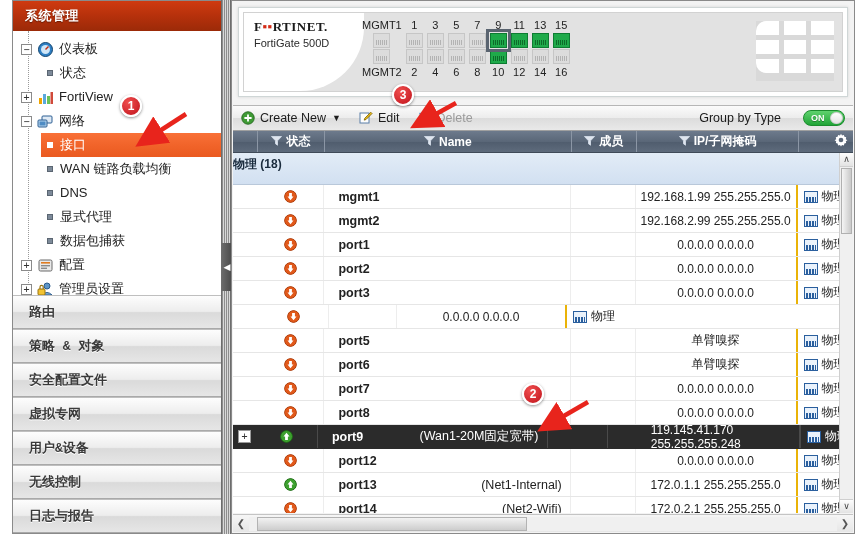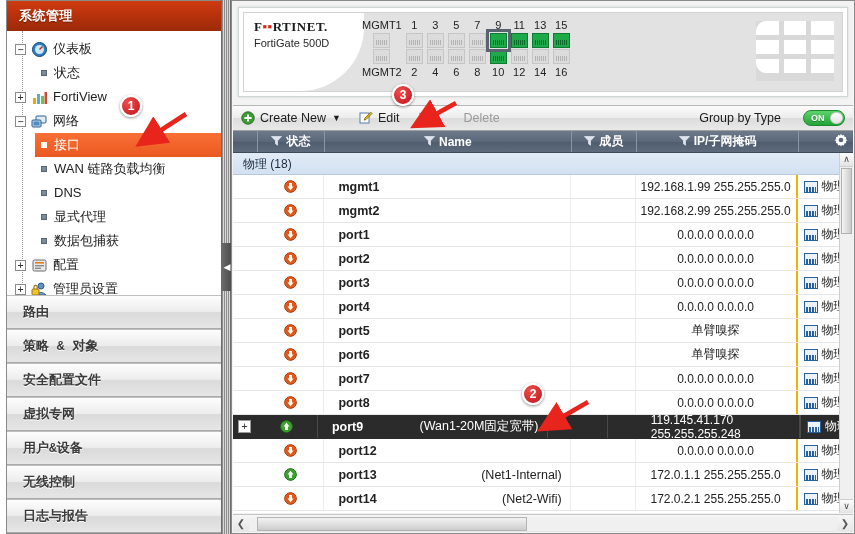--- a/index.html
+++ b/index.html
@@ -9,21 +9,21 @@
     overflow: hidden;
     background: #ffffff;
     font-family: "Liberation Sans", "DejaVu Sans", sans-serif;
     font-size: 12px;
     color: #222;
   }
   #app { position: relative; width: 855px; height: 534px; background:#fff; }
 
   
   #sidebar {
-    position: absolute; left: 6px; top: 0; width: 222px; height: 534px;
+    position: absolute; left: 12px; top: 0; width: 222px; height: 534px;
     background: #ffffff;
     border: 1px solid #8a8a8a;
     border-right: none;
     overflow: hidden;
   }
   #sidebar-header {
     height: 30px; line-height: 30px;
     background: linear-gradient(180deg,#cf3a10 0%, #b3300b 55%, #9b2a08 100%);
     color: #fff; font-weight: bold; font-size: 13px;
     padding-left: 12px;
@@ -147,21 +147,21 @@
 
   
   #toolbar {
     position:absolute; left: 1px; right: 1px; top: 104px; height: 26px;
     background: linear-gradient(180deg,#fbfbfb 0%, #ececec 50%, #dcdcdc 51%, #e9e9e9 100%);
     border-top: 1px solid #b6b6b6; border-bottom: 1px solid #9f9f9f;
     display:flex; align-items:center; padding: 0 8px;
     font-size: 12.5px;
   }
   .tbtn { display:flex; align-items:center; margin-right: 18px; color:#1d1d1d; }
-  .tbtn.disabled { color:#9a9a9a;gap:27px; }
+  .tbtn.disabled { color:#9a9a9a; }
   .tbtn .ti { margin-right: 5px; display:inline-flex; }
   .caret { margin-left: 6px; font-size: 9px; }
   #grouptype { margin-left:auto; display:flex; align-items:center;gap:15px; }
   #grouptype .lbl { font-size: 12.5px; color:#1a1a1a; margin-right: 7px; }
   .toggle {
     width: 42px; height: 16px; border-radius: 8px;
     background: linear-gradient(180deg,#5fd26e,#21a437);
     border: 1px solid #1b8c2e;
     position:relative;
   }
@@ -192,25 +192,24 @@
   .c-mem  { width: 68px; }
   .c-ip   { width: 170px; }
   .c-type { width: 30px; border-right:none; }
   .c-gear { width: 26px; border-right:none; }
 
   #tbody {
     position:absolute; left:1px; right:1px; top: 152px; bottom: 20px;
     background: #fff; overflow:hidden;
   }
   .grouprow {
-    height: 22px; line-height: 22px;
+    height: 32px; line-height: 22px;
     background: linear-gradient(180deg,#e2ecf7,#d2e0f1);
     border-bottom: 1px solid #b9c8da;
-    font-weight: normal; font-size: 12px; color:#1a2b3d;
-    padding-left: 10px;
+    font-weight: bold; font-size: 12px; color:#1a2b3d;
   }
   .row { height: 24px; display:flex; align-items:center; border-bottom: 1px solid #e6e6e6; font-size: 12.5px; }
   .row.selected { background: #2b2b2b; color:#fff; border-bottom-color:#2b2b2b; }
   .cell { height: 100%; display:flex; align-items:center; }
   .cell.exp { width: 26px; justify-content:center; }
   .cell.stat { width: 70px; justify-content:center; border-right:1px solid #ededed; }
   .row.selected .cell.stat { border-right-color:#4a4a4a; }
   .cell.name { width: 258px; padding-left: 14px; font-weight: bold; position:relative; border-right:1px solid #ededed; }
   .row.selected .cell.name { border-right-color:#4a4a4a; }
   .cell.name .alias { position:absolute; right: 8px; font-weight: normal; }
@@ -703,23 +702,20 @@
             </div>
           </div>
           <div class="row">
             <div class="cell exp"></div>
             <div class="cell stat">
               <svg class="arrow-ico" viewBox="0 0 13 13">
                 <circle cx="6.5" cy="6.5" r="6" fill="#e1591a" stroke="#a93c0c"></circle>
                 <path d="M6.5 10.2l-3-3.6h1.6V3h2.8v3.6h1.6z" fill="#fff"></path>
               </svg>
             </div>
-            <div class="cell name">
-              <span>port4</span>
-            </div>
             <div class="cell mem"></div>
             <div class="cell ip">0.0.0.0 0.0.0.0</div>
             <div class="cell type">
               <span class="nic"></span>
               <span>物理</span>
             </div>
           </div>
           <div class="row">
             <div class="cell exp"></div>
             <div class="cell stat">

